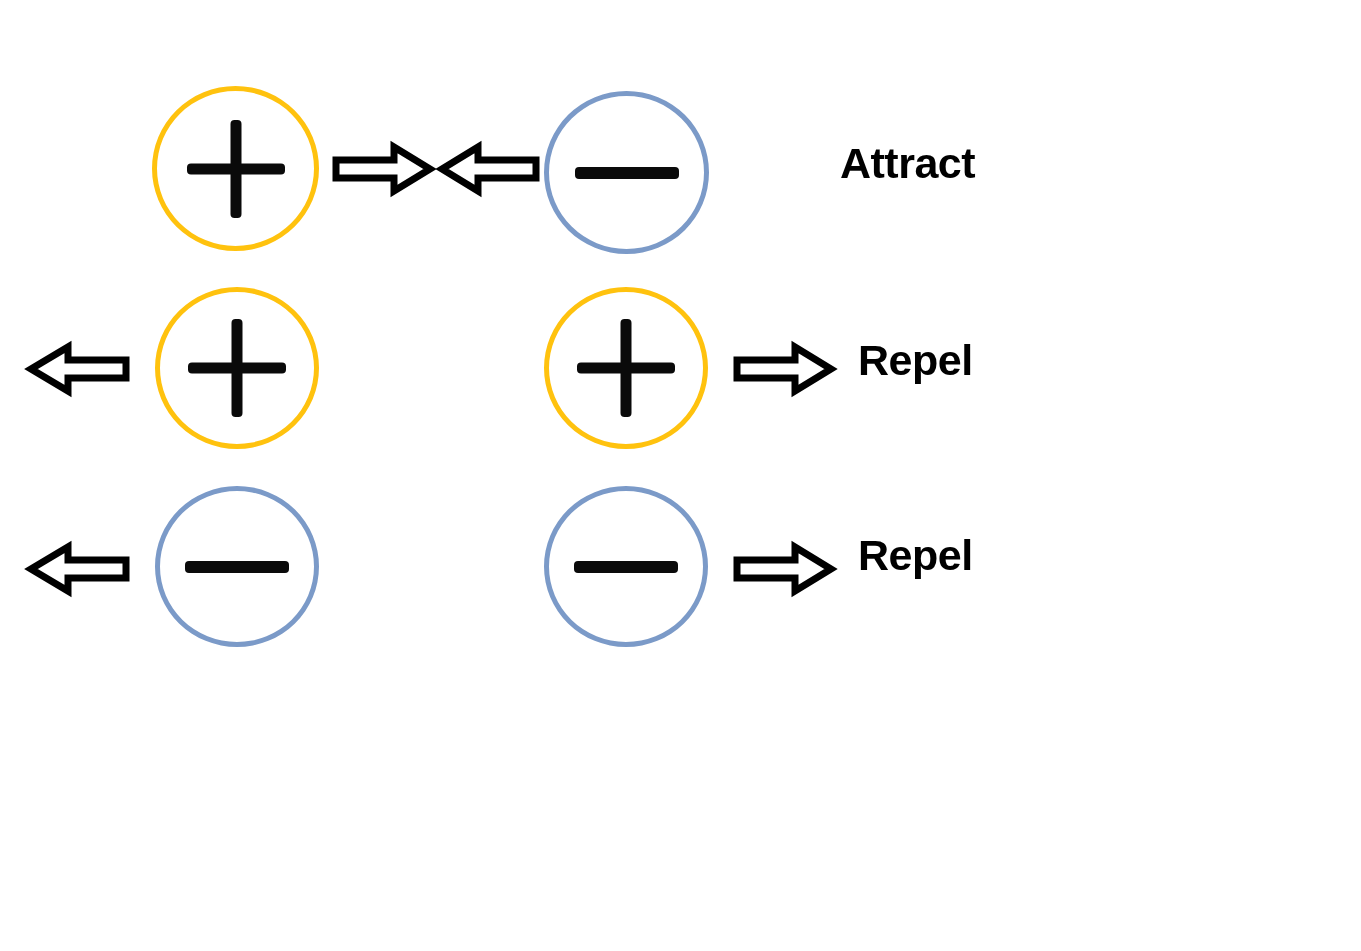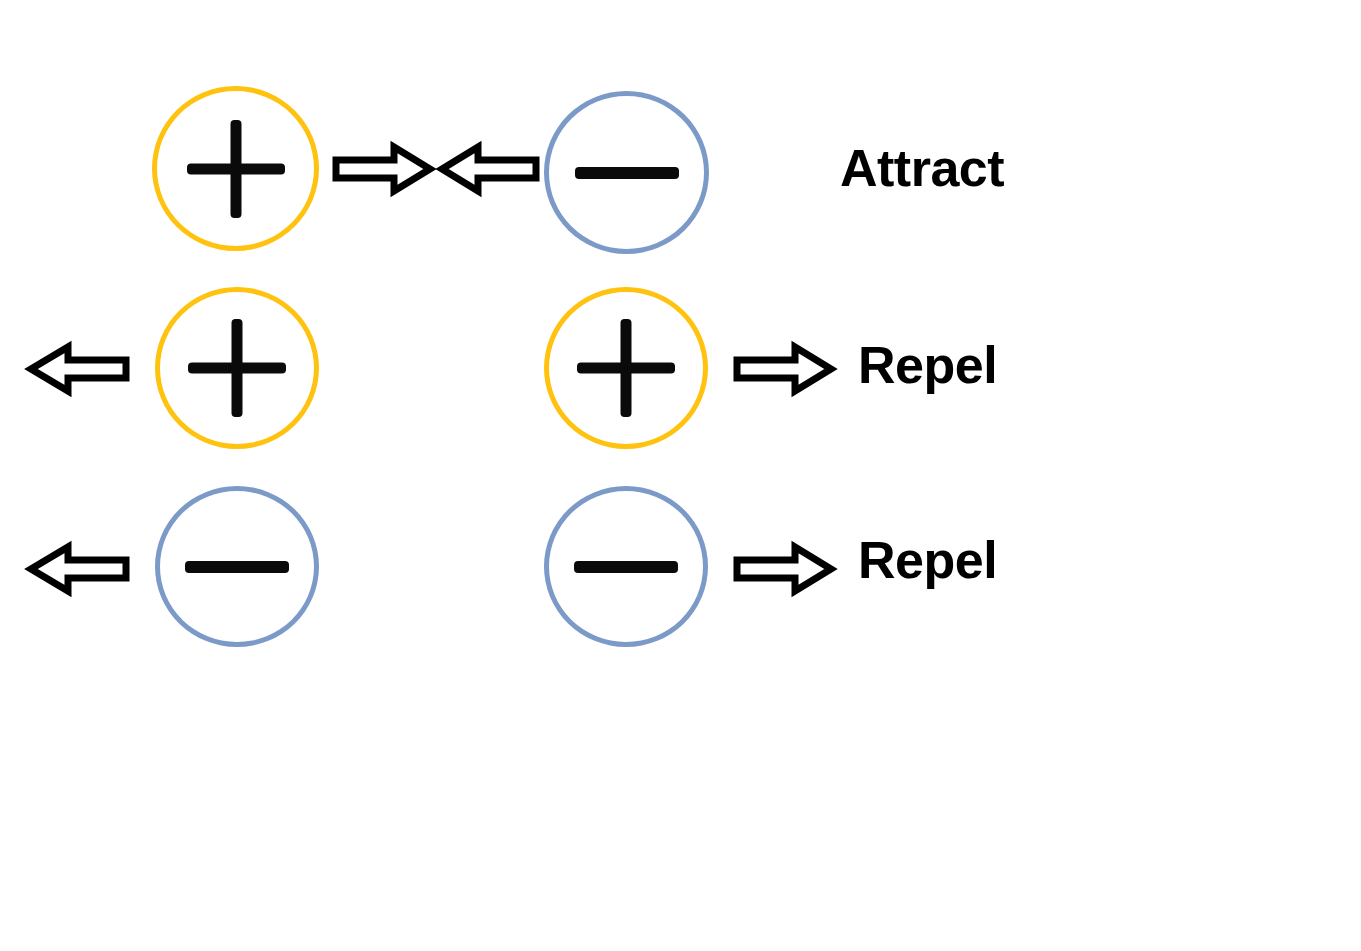--- a/index.html
+++ b/index.html
@@ -63,21 +63,21 @@
     position: absolute;
   }
   .arrow svg { display: block; overflow: visible; }
 
   
   .label {
     position: absolute;
     color: #000000;
     font-family: "Liberation Sans", sans-serif;
     font-weight: bold;
-    font-size: 52px;
+    font-size: 43px;
     line-height: 1;
     letter-spacing: -0.5px;
     white-space: nowrap;
   }
 </style>
 </head>
 <body>
 
 <div id="canvas">
 

